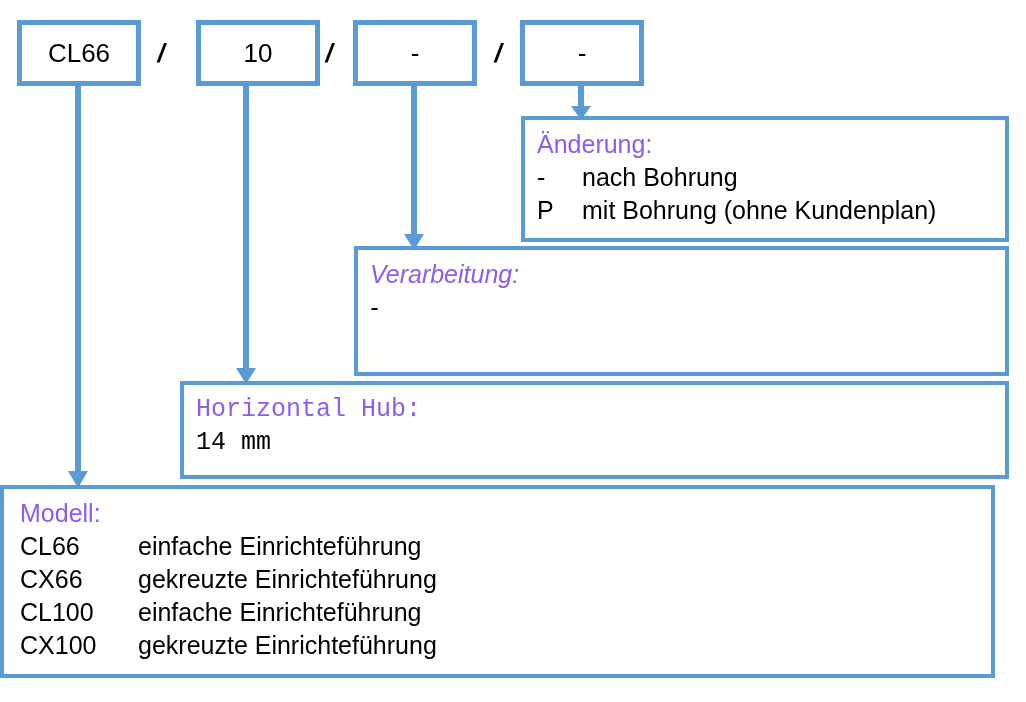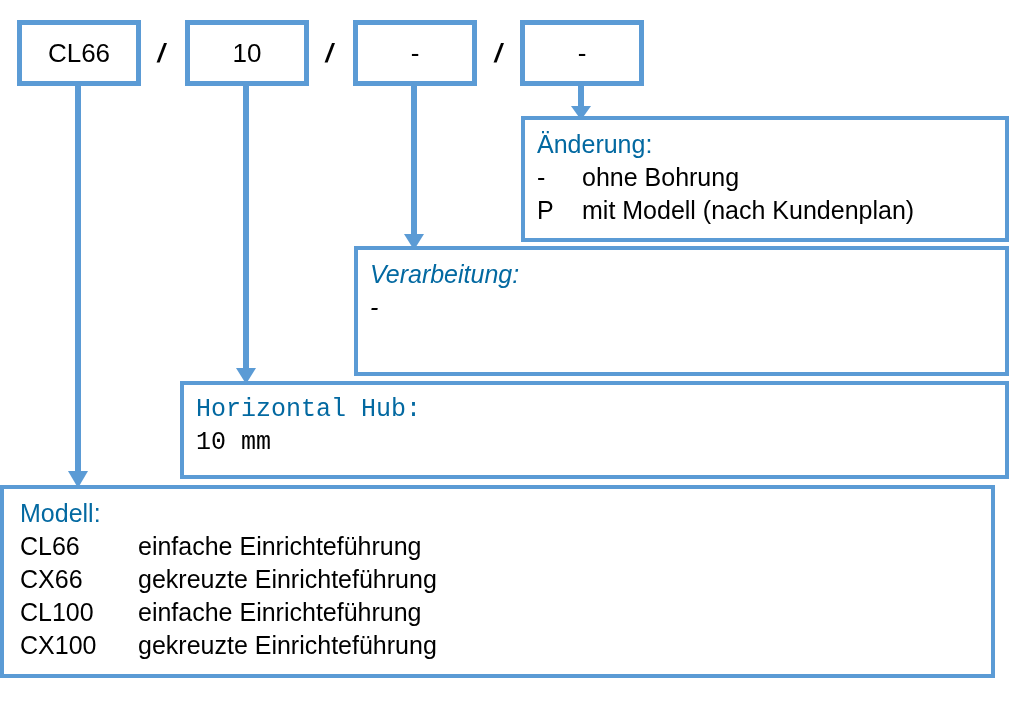--- a/index.html
+++ b/index.html
@@ -46,21 +46,21 @@
   
   .desc-box {
     position: absolute;
     box-sizing: border-box;
     border: 4px solid #5B9BD5;
     background: #ffffff;
     padding: 8px 0 8px 12px;
   }
   .desc-title {
     font-size: 25px;
-    color: #0369a1;
+    color: #8b5cf6;
     line-height: 33px;
     white-space: nowrap;
   }
   .desc-row {
     display: flex;
     font-size: 25px;
     color: #000000;
     line-height: 33px;
     white-space: nowrap;
   }
@@ -87,21 +87,21 @@
 <body>
 
 <div id="canvas">
 
   <div class="code-box" style="left:17px; top:20px; width:124px; height:66px;">
     <span>CL66</span>
   </div>
 
   <div class="slash" style="left:152px; top:38px; width:18px;">/</div>
 
-  <div class="code-box" style="left:185px; top:20px; width:124px; height:66px;">
+  <div class="code-box" style="left:196px; top:20px; width:124px; height:66px;">
     <span>10</span>
   </div>
 
   <div class="slash" style="left:320px; top:38px; width:18px;">/</div>
 
   <div class="code-box" style="left:353px; top:20px; width:124px; height:66px;">
     <span>-</span>
   </div>
 
   <div class="slash" style="left:489px; top:38px; width:18px;">/</div>
@@ -130,39 +130,39 @@
     <g>
       <line x1="78" y1="85" x2="78" y2="473" stroke="#5B9BD5" stroke-width="6"></line>
       <polygon points="68,471 88,471 78,488" fill="#5B9BD5"></polygon>
     </g>
   </svg>
 
   <div class="desc-box kw-aend" style="left:521px; top:116px; width:488px; height:126px;">
     <div class="desc-title">Änderung:</div>
     <div class="desc-row">
       <span class="desc-key">-</span>
-      <span class="desc-val">ohne Bohrung</span>
+      <span class="desc-val">nach Bohrung</span>
     </div>
     <div class="desc-row">
       <span class="desc-key">P</span>
-      <span class="desc-val">mit Modell (nach Kundenplan)</span>
+      <span class="desc-val">mit Bohrung (ohne Kundenplan)</span>
     </div>
   </div>
 
   <div class="desc-box kw-ver" style="left:354px; top:246px; width:655px; height:130px;font-style:italic;">
     <div class="desc-title">Verarbeitung:</div>
     <div class="desc-row">
       <span class="desc-key">-</span>
     </div>
   </div>
 
   <div class="desc-box" style="left:180px; top:381px; width:829px; height:98px;font-family:Liberation Mono, monospace;">
     <div class="desc-title">Horizontal Hub:</div>
     <div class="desc-row">
-      <span class="desc-val">10 mm</span>
+      <span class="desc-val">14 mm</span>
     </div>
   </div>
 
   <div class="desc-box kw-mod" style="left:0; top:485px; width:995px; height:193px; padding-left:16px;">
     <div class="desc-title">Modell:</div>
     <div class="desc-row">
       <span class="desc-key">CL66</span>
       <span class="desc-val">einfache Einrichteführung</span>
     </div>
     <div class="desc-row">

